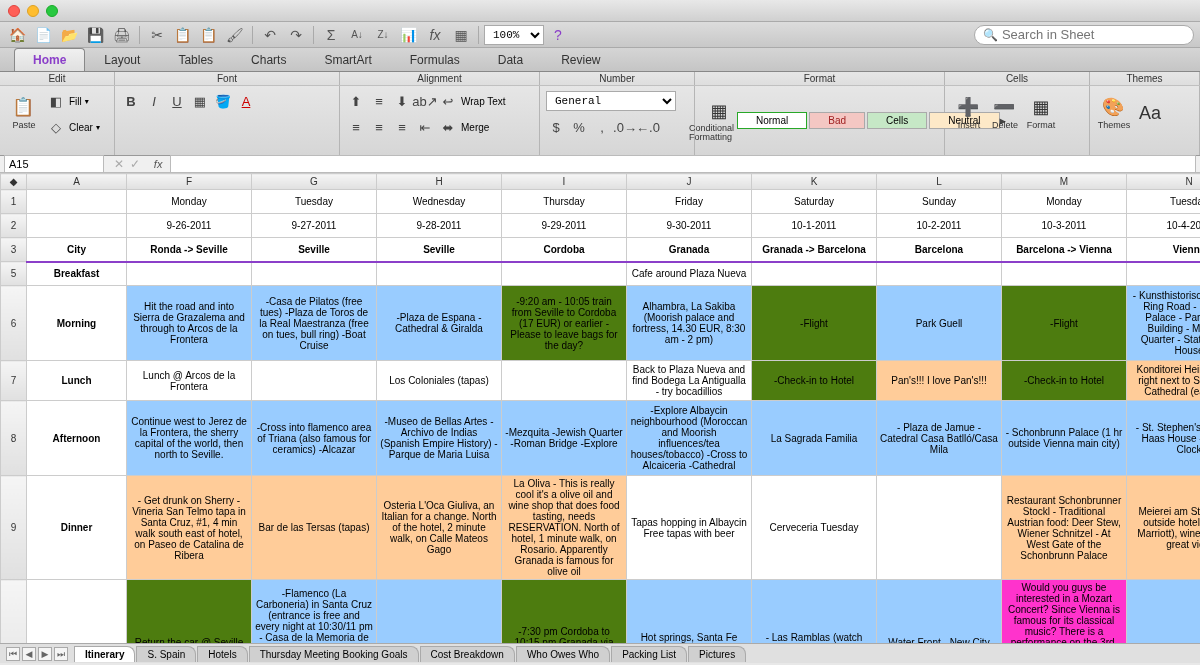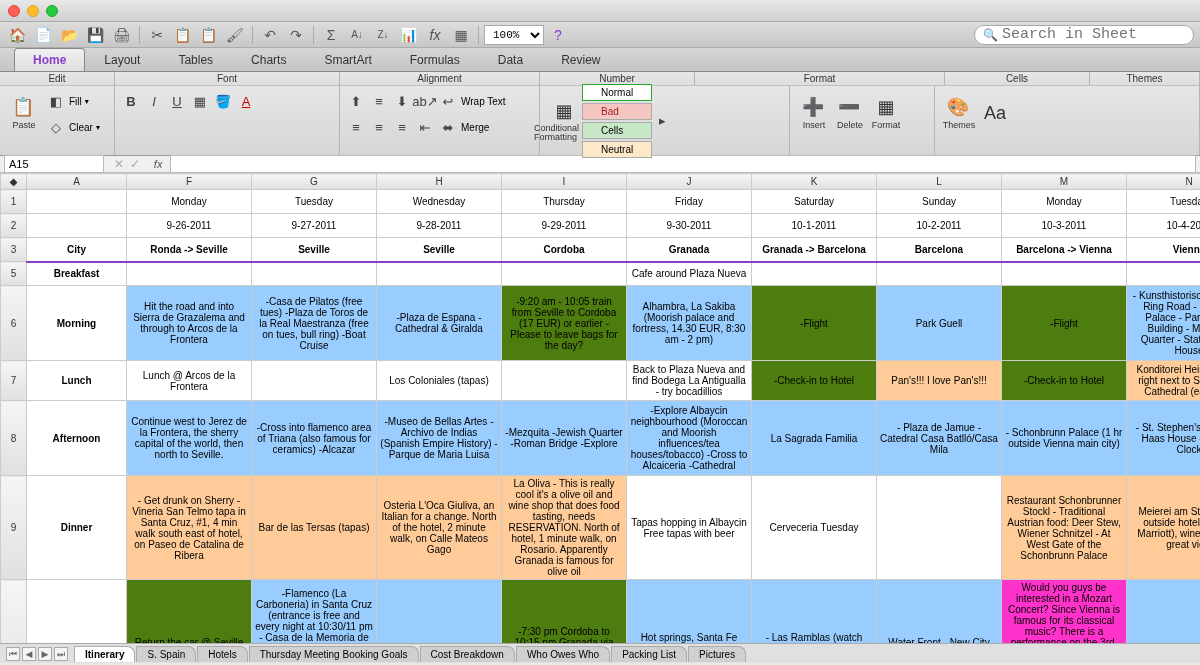--- a/index.html
+++ b/index.html
@@ -13,21 +13,21 @@
   .tl-y { background: #ffbd2e; border: 1px solid #dea123; }
   .tl-g { background: #28c840; border: 1px solid #1aab29; }
   .titlecenter { flex: 1; text-align: center; font-size: 12px; color: #333; display: flex; justify-content: center; align-items: center; gap: 5px; }
   .doc-icon { width: 13px; height: 15px; background: linear-gradient(135deg, #4fa04f 50%, #3d8a3d 50%); border-radius: 1px; }
   
   
   .qat { height: 26px; background: linear-gradient(#dcdcdc, #c8c8c8); border-bottom: 1px solid #aaa; display: flex; align-items: center; padding: 0 6px; gap: 2px; }
   .qat-btn { width: 24px; height: 22px; display: flex; align-items: center; justify-content: center; border-radius: 3px; font-size: 14px; color: #555; }
   .qat-sep { width: 1px; height: 18px; background: #aaa; margin: 0 3px; }
   .search-box { margin-left: auto; display: flex; align-items: center; background: #fff; border: 1px solid #aaa; border-radius: 11px; height: 20px; width: 220px; padding: 0 8px; }
-  .search-box input { border: none; outline: none; flex: 1; font-size: 15px; color: #888; background: transparent; font-family: Liberation Mono, monospace; }
+  .search-box input { border: none; outline: none; flex: 1; font-size: 13px; color: #888; background: transparent; }
   .mag { color: #888; margin-right: 4px; font-size: 12px; }
   
   
   .ribbon-tabs { height: 24px; background: linear-gradient(#d5d5d5, #c5c5c5); display: flex; align-items: center; padding-left: 14px; border-bottom: 1px solid #888; }
   .tab { padding: 4px 18px; font-size: 12px; color: #333; border: 1px solid transparent; border-bottom: none; border-radius: 4px 4px 0 0; }
   .tab.active { background: linear-gradient(#f0f0f0, #e0e0e0); border-color: #888; font-weight: bold; color: #8b3fc9; }
   
   
   .ribbon { height: 70px; background: linear-gradient(#e6e6e6, #d6d6d6); border-bottom: 1px solid #999; display: flex; font-size: 10px; }
   .group { border-right: 1px solid #b5b5b5; padding: 2px 6px; display: flex; flex-direction: column; position: relative; }
@@ -193,27 +193,39 @@
     <div class="group-row">
       <span class="ico-sm">≡</span>
       <span class="ico-sm">≡</span>
       <span class="ico-sm">≡</span>
       <span class="ico-sm">⇤</span>
       <span class="ico-sm">⬌</span>
       <span style="font-size:10px">Merge</span>
     </div>
   </div>
 
+  <div class="group" style="width:155px">
+    <div class="group-row">
+        <select class="font-sel" style="width:130px"><option>General</option></select>
+      </div>
+    <div class="group-row">
+      <span class="ico-sm">$</span>
+      <span class="ico-sm">%</span>
+      <span class="ico-sm">,</span>
+      <span class="ico-sm">.0→</span>
+      <span class="ico-sm">←.0</span>
+    </div>
+  </div>
 
   <div class="group" style="width:250px;flex-direction:row;align-items:center">
     <div class="big-btn">
         <span class="ico">▦</span>
         <span style="width:60px;line-height:1">Conditional Formatting</span>
       </div>
-    <div style="display:grid;grid-template-columns:1fr;gap:2px">
+    <div style="display:grid;grid-template-columns:1fr 1fr 1fr 1fr;gap:2px">
       <div class="fmt-cell fmt-normal">Normal</div>
       <div class="fmt-cell fmt-bad">Bad</div>
       <div class="fmt-cell fmt-good">Cells</div>
       <div class="fmt-cell fmt-neutral">Neutral</div>
     </div>
     <span class="ico-sm">▸</span>
   </div>
 
   <div class="group" style="width:145px;flex-direction:row">
     <div class="big-btn">

